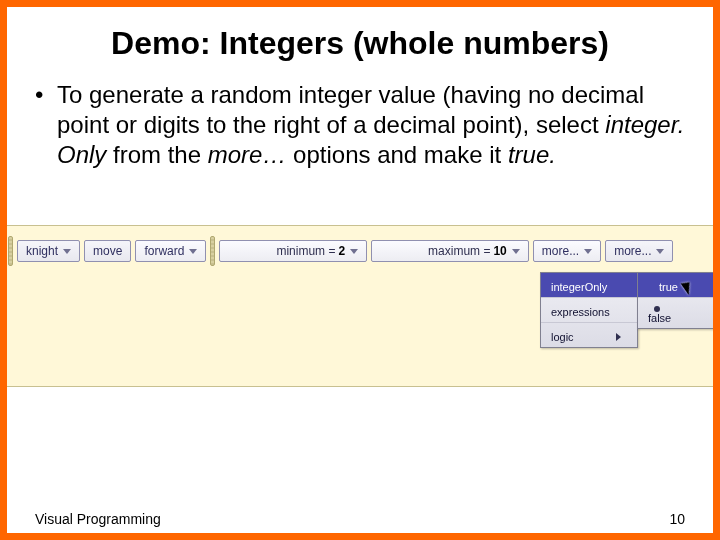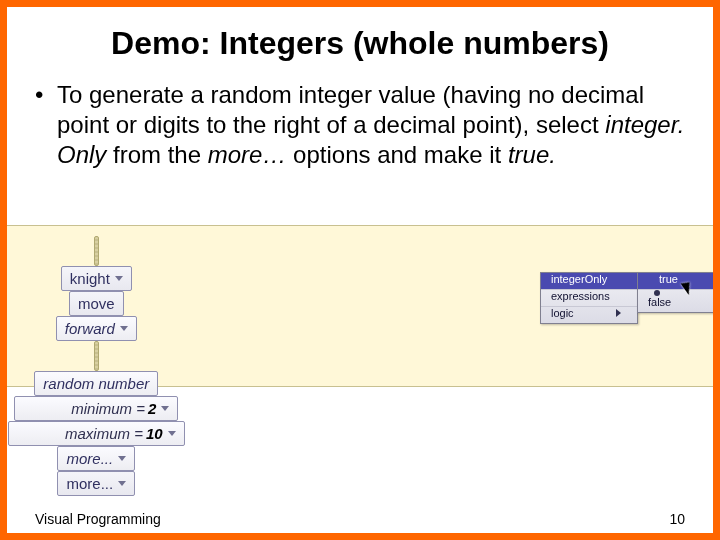--- a/index.html
+++ b/index.html
@@ -30,23 +30,22 @@
     height: 162px;
     background: #fff8d8;
     border-top: 1px solid #c8c090;
     border-bottom: 1px solid #c8c090;
     overflow: visible;
   }
   .tile-row {
     position: absolute;
     left: 8px; top: 10px;
     display: flex; align-items: center;
-    font-size: 15px;
+    font-size: 12px;
     font-family: Tahoma, Arial, sans-serif;
-    flex-direction: column;
   }
   .handle {
     width: 5px; height: 30px;
     border: 1px solid #b0a870;
     border-radius: 2px;
     background: repeating-linear-gradient(#d8d0a0, #d8d0a0 2px, #c8c090 2px, #c8c090 4px);
     margin-right: 4px;
   }
   .tile {
     background: linear-gradient(#f5f5fa, #e8e8ef);
@@ -59,35 +58,35 @@
     color: #303060;
   }
   .tile .caret {
     display: inline-block;
     width: 0; height: 0;
     border-left: 4px solid transparent;
     border-right: 4px solid transparent;
     border-top: 5px solid #707090;
     margin-left: 5px;
   }
-  .tile.inner { background: linear-gradient(#fbfbff, #ededf2); font-style: italic; }
+  .tile.inner { background: linear-gradient(#fbfbff, #ededf2); }
   .param-label { color: #303050; margin-right: 3px; padding-left: 48px; }
   .param-val { font-weight: bold; color: #000; }
 
   .menu {
     position: absolute;
     background: linear-gradient(#f0f0f5, #dcdce6);
     border: 1px solid #808090;
     font-size: 11px;
     font-family: Tahoma, Arial, sans-serif;
     box-shadow: 1px 1px 2px rgba(0,0,0,.25);
     min-width: 90px;
   }
   .menu .mi {
-    padding: 0 16px 4px 10px;
+    padding: 8px 16px 4px 10px;
     border-top: 1px solid #c8c8d4;
     display: flex; align-items: center; justify-content: space-between;
     color: #101030;
     cursor: default;
     gap: 32px;
   }
   .menu .mi:first-child { border-top: none; }
   .menu .mi.sel {
     background: #4a4ab0;
     color: #fff;
@@ -160,23 +159,20 @@
       </div>
       <div class="tile">
         <span>move</span>
       </div>
       <div class="tile inner">
         <span>forward</span>
           <span class="caret"></span>
       </div>
       <div class="handle"></div>
       <div class="tile inner">
-        <span>random number</span>
-      </div>
-      <div class="tile inner">
         <span class="param-label">minimum =</span>
         <span class="param-val">2</span>
         <span class="caret"></span>
       </div>
       <div class="tile inner">
         <span class="param-label">maximum =</span>
         <span class="param-val">10</span>
         <span class="caret"></span>
       </div>
       <div class="tile inner">

